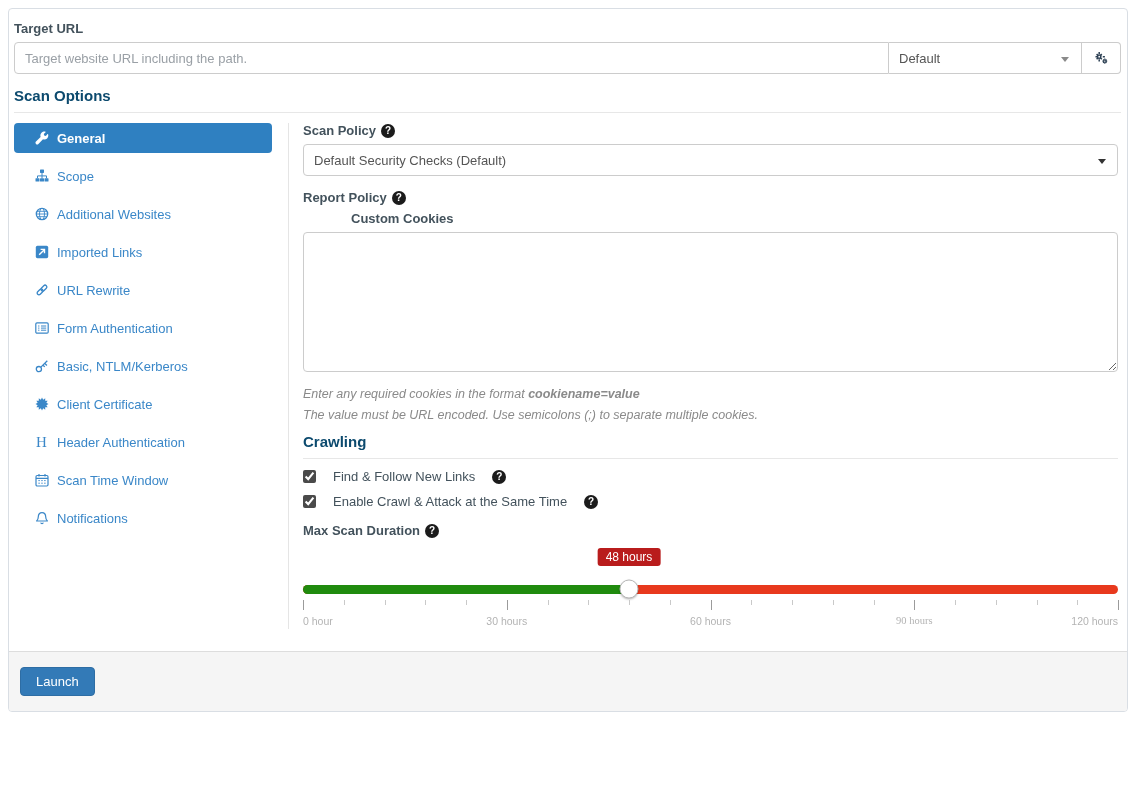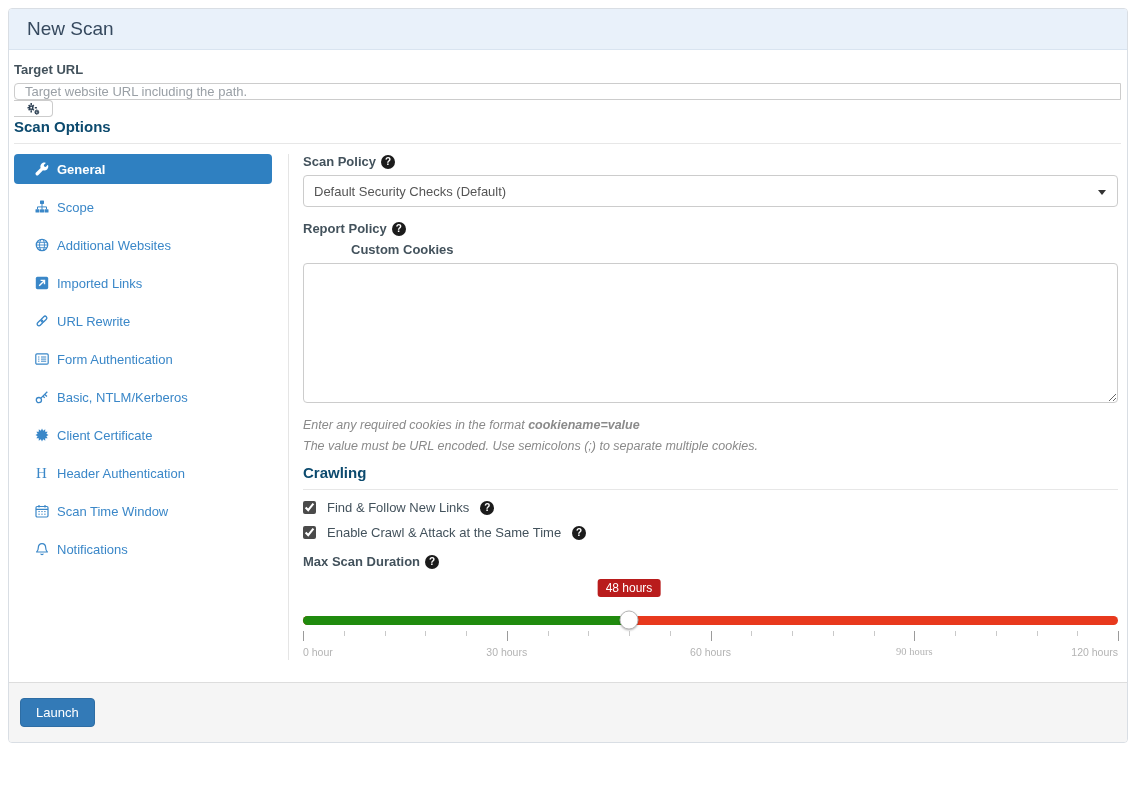--- a/index.html
+++ b/index.html
@@ -10,21 +10,21 @@
   .panel-heading { background:#e9f1fa; border-bottom:1px solid #d9e4f0; border-radius:3px 3px 0 0;
                    padding:9px 18px; }
   .panel-title { font-size:19px; font-weight:400; color:#36495e; }
 
   .panel-body { padding:12px 6px 22px 5px; }
 
   .field-label { font-size:13px; font-weight:700; color:#43525c; margin-bottom:6px; display:flex; align-items:center; gap:5px; }
   .section-label { font-size:15px; font-weight:700; color:#0c4a6e; }
 
   
-  .input-group { display:flex; width:100%; height:29px; margin-bottom:6px;flex-direction:column; }
+  .input-group { display:flex; width:100%; height:29px; margin-bottom:16px; }
   .url-input { flex:1; height:32px; border:1px solid #ccc; border-radius:4px 0 0 4px; padding:0 10px;
                font-size:13px; color:#555; font-family:inherit; outline:none; }
   .url-input::placeholder { color:#9aa0a6; }
   .profile-select { width:193px; height:32px; border:1px solid #ccc; border-left:none; background:#fff;
                     display:flex; align-items:center; padding:0 10px; font-size:13px; color:#555; cursor:pointer; position:relative; }
   .profile-select .caret { position:absolute; right:12px; top:14px; width:0; height:0;
                     border-left:4px solid transparent; border-right:4px solid transparent; border-top:5px solid #8a8a8a; }
   .gear-btn { width:39px; height:32px; border:1px solid #ccc; border-left:none; border-radius:0 4px 4px 0;
               background:#fff; display:flex; align-items:center; justify-content:center; cursor:pointer; color:#2e4154; }
 
@@ -51,21 +51,21 @@
 
   .help-icon { width:14px; height:14px; border-radius:50%; background:#1b1b1b; color:#fff; display:inline-flex;
                align-items:center; justify-content:center; font-size:10px; font-weight:700; cursor:pointer; flex:none; }
   .help-icon::after { content:"?"; }
 
   textarea.cookies { width:100%; height:140px; border:1px solid #ccc; border-radius:4px; resize:vertical;
                font-family:inherit; font-size:13px; padding:6px 8px; color:#555; outline:none; margin-bottom:8px; }
   .help-text { font-size:12.5px; font-style:italic; color:#8a8a8a; line-height:1.65; margin-bottom:8px; }
   .help-text b { font-weight:700; }
 
-  .checkbox-row { display:flex; align-items:center; gap:11px; margin-bottom:10px; font-size:13px; color:#43525c; }
+  .checkbox-row { display:flex; align-items:center; gap:17px; margin-bottom:10px; font-size:13px; color:#43525c; }
   .checkbox-row input { width:13px; height:13px; accent-color:#4a4a4a; cursor:pointer; }
   .checkbox-row .cb-label { cursor:default; }
 
   
   .slider { position:relative; margin-top:10px; padding-top:22px; }
   .slider-badge { position:absolute; top:0; transform:translateX(-50%); background:#b91c1c; color:#fff;
                   font-size:12px; padding:2px 8px; border-radius:3px; white-space:nowrap; }
   .slider-track-wrap { position:relative; height:18px; margin-top:10px; }
   .track-red { position:absolute; left:0; right:0; top:5px; height:9px; border-radius:5px; background:#e8391d; }
   .track-green { position:absolute; left:0; top:5px; height:9px; border-radius:5px 0 0 5px; background:#208b0e; }
@@ -80,29 +80,30 @@
   
   .panel-footer { background:#f5f5f5; border-top:1px solid #ddd; border-radius:0 0 3px 3px;
                   padding:15px 11px; display:flex; }
   .launch-btn { background:#337ab7; border:1px solid #2e6da4; color:#fff; font-size:13px; font-family:inherit;
                 padding:6px 15px; border-radius:4px; cursor:pointer; }
 </style>
 </head>
 <body>
 
 <div class="panel">
-  <div class="panel-heading">
-    <div class="panel-title">New Scan</div>
-  </div>
 
   <div class="panel-body">
     <div class="field-label">Target URL</div>
 
     <div class="input-group">
       <input class="url-input" type="text" placeholder="Target website URL including the path." style="">
+      <div class="profile-select">
+        <span>Default</span>
+        <span class="caret"></span>
+      </div>
       <button class="gear-btn">
         <span class="side-icon">
           <svg viewBox="0 0 14 14" width="16" height="16">
             <g stroke="currentColor" stroke-width="1.5">
               <path d="M5.2 1v2.1M5.2 8.3v2.1M1.5 5.7h2.1M8.8 5.7h2.1M2.6 3.1l1.5 1.5M6.3 6.8l1.5 1.5M7.8 3.1L6.3 4.6M4.1 6.8L2.6 8.3"></path>
             </g>
             <circle cx="5.2" cy="5.7" r="2.4" fill="currentColor"></circle>
             <circle cx="5.2" cy="5.7" r="0.9" fill="#fff"></circle>
             <g stroke="currentColor" stroke-width="1.2">
               <path d="M10.8 7.6v1.2M10.8 11.6v1.2M8.4 10.2h1.2M12 10.2h1.2M9.1 8.5l.9.9M11.6 11l.9.9M12.5 8.5l-.9.9M10 11l-.9.9"></path>

